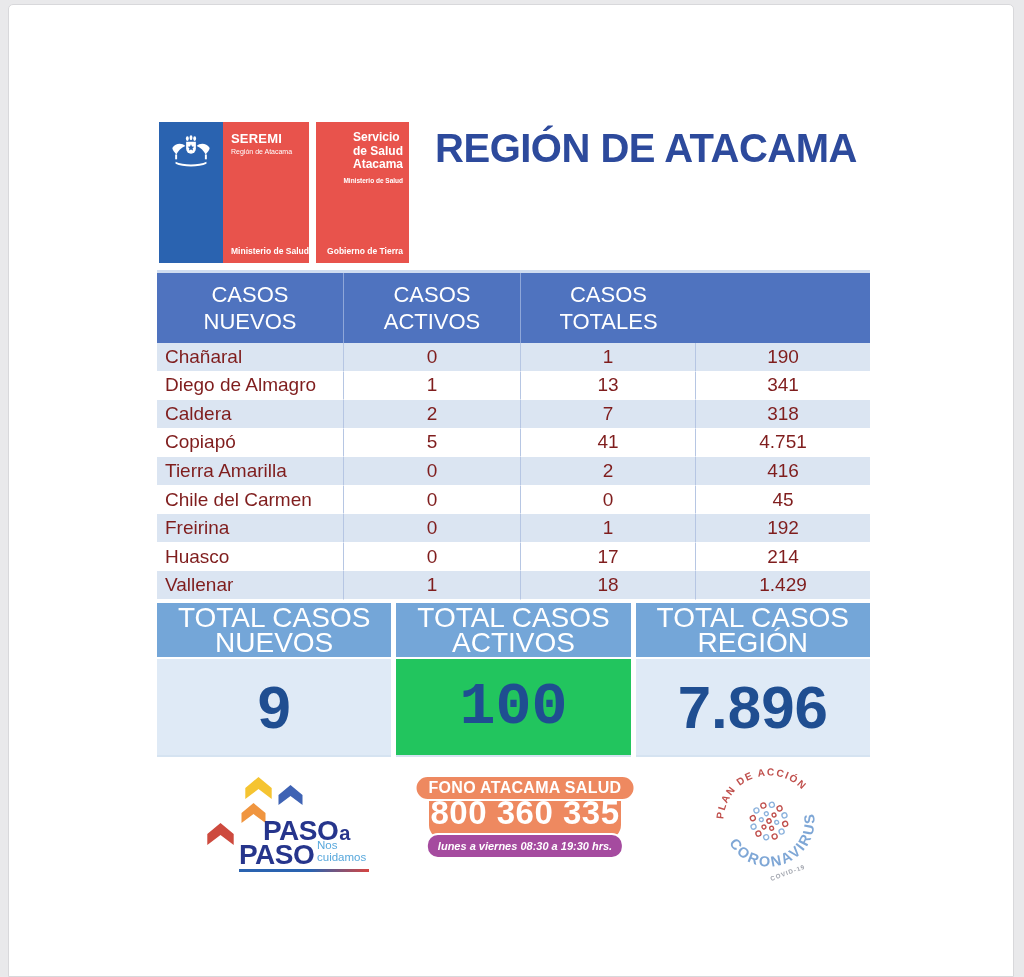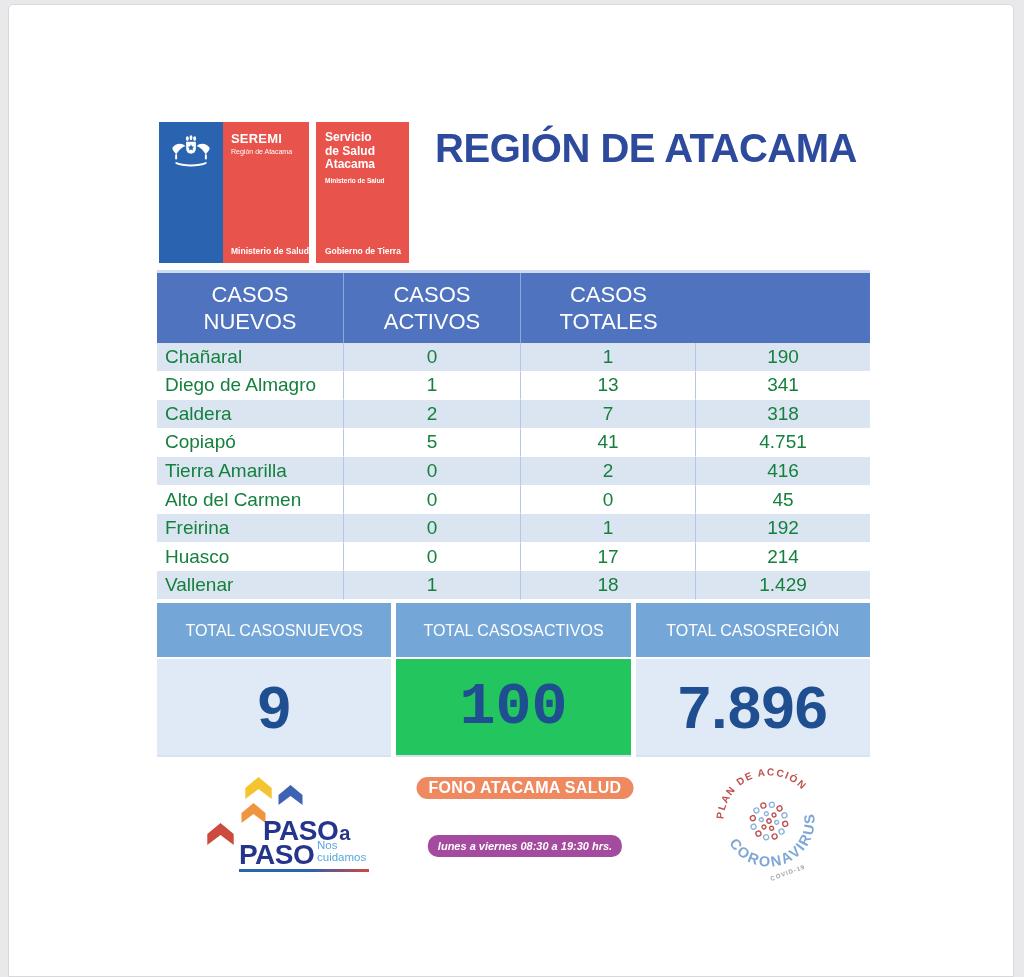--- a/index.html
+++ b/index.html
@@ -13,49 +13,49 @@
   .logo-seremi { position:absolute; left:150px; top:117px; width:150px; height:141px; display:flex; }
   .logo-seremi .blue { width:64px; background:#2a63b0; display:flex; justify-content:center; padding-top:8px; }
   .logo-seremi .red  { flex:1; background:#e8534c; color:#fff; padding:9px 0 7px 8px;
                        display:flex; flex-direction:column; }
   .logo-seremi .t1 { font-size:13px; font-weight:bold; letter-spacing:.2px; }
   .logo-seremi .t2 { font-size:7px; margin-top:2px; }
   .logo-seremi .t3 { font-size:8.5px; font-weight:bold; margin-top:auto; }
 
   .logo-servicio { position:absolute; left:307px; top:117px; width:93px; height:141px;
                    background:#e8534c; color:#fff; padding:9px 6px 7px 9px;
-                   display:flex; flex-direction:column; }
+                   display:flex; flex-direction:column;align-items:flex-end; }
   .logo-servicio .t1 { font-size:12px; font-weight:bold; line-height:13.5px; white-space:pre-line; }
   .logo-servicio .t2 { font-size:6.5px; font-weight:bold; margin-top:5px; }
   .logo-servicio .t3 { font-size:8.5px; font-weight:bold; margin-top:auto; }
 
   .title-block { position:absolute; left:403px; top:121px; width:468px; text-align:center; color:#2d4a9c; }
   .title-block h1 { font-size:40px; font-weight:bold; letter-spacing:-.5px; line-height:44px; }
   .title-block .subtitle { font-size:25px; font-weight:bold; margin-top:12px; letter-spacing:-.3px; }
 
   
   .table { position:absolute; left:148px; top:265px; width:713px; }
   .thead { display:grid; grid-template-columns:187px 177px 175px 174px; height:73px;
            background:#4f73bf; border-top:3px solid #cfdcf0; }
   .th { color:#fff; display:flex; flex-direction:column; align-items:center; justify-content:center;
         font-size:22px; line-height:27px; border-right:1.5px solid #8fa7d9; }
   .th:last-child { border-right:none; }
   .tbody { display:grid; grid-template-columns:187px 177px 175px 174px; grid-auto-rows:28.55px; }
   .tr { display:contents; }
-  .td { display:flex; align-items:center; justify-content:center; font-size:19px; color:#15803d;
+  .td { display:flex; align-items:center; justify-content:center; font-size:19px; color:#7f1d1d;
         border-right:1.5px solid #b6c6e3; border-bottom:1.5px solid #ffffff; background:#ffffff; }
   .tr .td:last-child { border-right:none; }
   .tr.alt .td { background:#dbe5f2; }
   .td.name { justify-content:flex-start; padding-left:8px; }
 
   
   .totals { position:absolute; left:148px; top:598px; width:713px; }
   .totals-band { display:grid; grid-template-columns:1fr 1fr 1fr; column-gap:5px; }
-  .band-cell { height:54px; background:#74a6d8; color:#fff; font-size:16px; line-height:25px;
-               display:flex; flex-direction:row; align-items:center; justify-content:center; }
+  .band-cell { height:54px; background:#74a6d8; color:#fff; font-size:28px; line-height:25px;
+               display:flex; flex-direction:column; align-items:center; justify-content:center; }
   .totals-values { display:grid; grid-template-columns:1fr 1fr 1fr; column-gap:5px; margin-top:2px; }
   .value-cell { height:98px; display:flex; align-items:center; justify-content:center;
                 font-size:60px; font-weight:bold; color:#1f4e91; border-bottom:2px solid #d5e3f1; }
   .value-cell.light { background:#dfeaf6; }
   .value-cell.white { background:#22c55e;font-family:Liberation Mono, monospace; }
 
   
   .paso { position:absolute; left:196px; top:772px; width:172px; height:98px; }
   .paso .arrow { position:absolute; }
   .paso .l1 { position:absolute; left:58px; top:38px; color:#26358c; font-weight:bold; font-size:28px;
@@ -164,21 +164,21 @@
           <div class="td">41</div>
           <div class="td">4.751</div>
         </div>
         <div class="tr alt">
           <div class="td name">Tierra Amarilla</div>
           <div class="td">0</div>
           <div class="td">2</div>
           <div class="td">416</div>
         </div>
         <div class="tr">
-          <div class="td name">Alto del Carmen</div>
+          <div class="td name">Chile del Carmen</div>
           <div class="td">0</div>
           <div class="td">0</div>
           <div class="td">45</div>
         </div>
         <div class="tr alt">
           <div class="td name">Freirina</div>
           <div class="td">0</div>
           <div class="td">1</div>
           <div class="td">192</div>
         </div>
@@ -238,20 +238,21 @@
       </div>
       <div class="l2">PASO</div>
       <div class="tagline">
         <div>Nos</div>
         <div>cuidamos</div>
       </div>
       <div class="grad-line"></div>
     </div>
 
     <div class="fono">
+      <div class="main">800 360 335</div>
       <div class="pill-top">FONO ATACAMA SALUD</div>
       <div class="pill-bottom">lunes a viernes 08:30 a 19:30 hrs.</div>
     </div>
 
     <svg class="stamp" viewBox="0 0 120 124">
       <defs>
         <path id="arcTop" d="M 13,62 A 47,47 0 0 1 107,62" fill="none"></path>
         <path id="arcMain" d="M 13,62 A 47,47 0 0 0 107,62" fill="none"></path>
       </defs>
       <text font-size="10.5" font-weight="bold" fill="#c0504d" letter-spacing="1.5">

